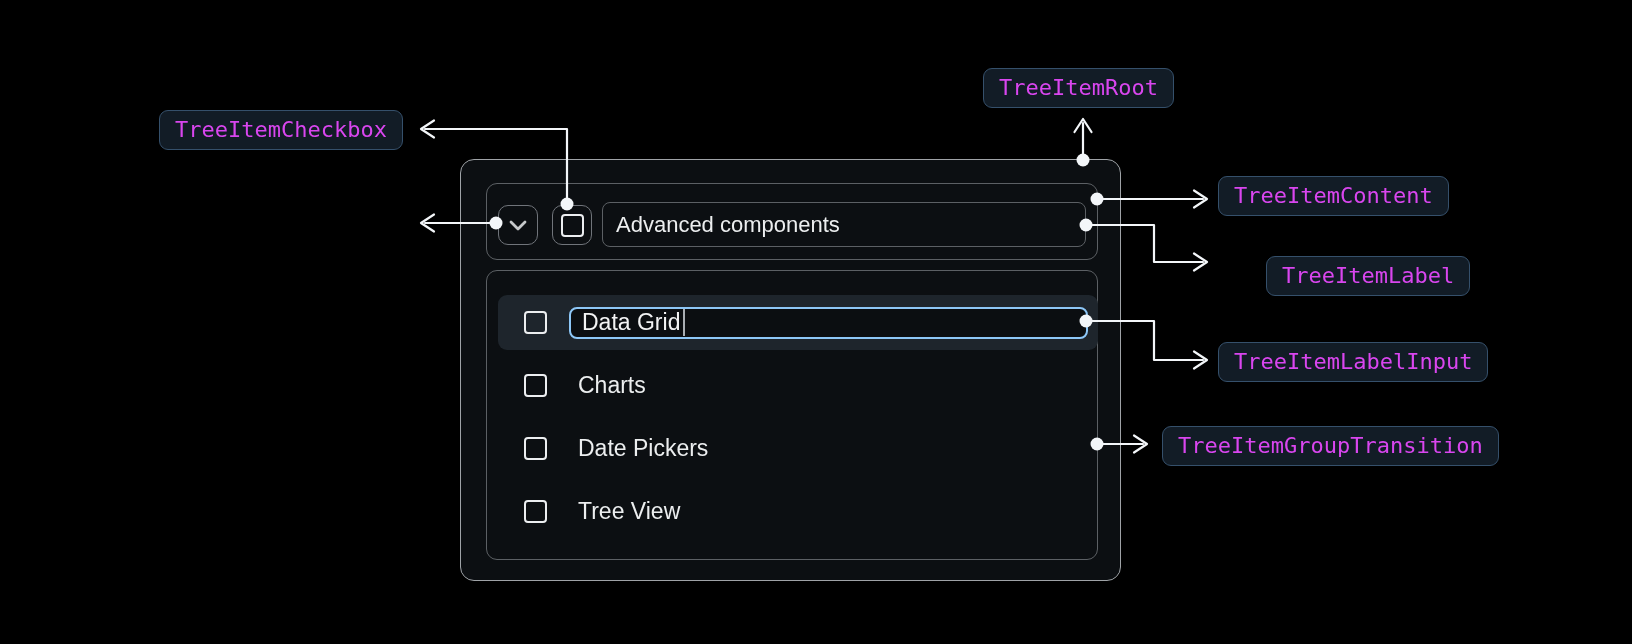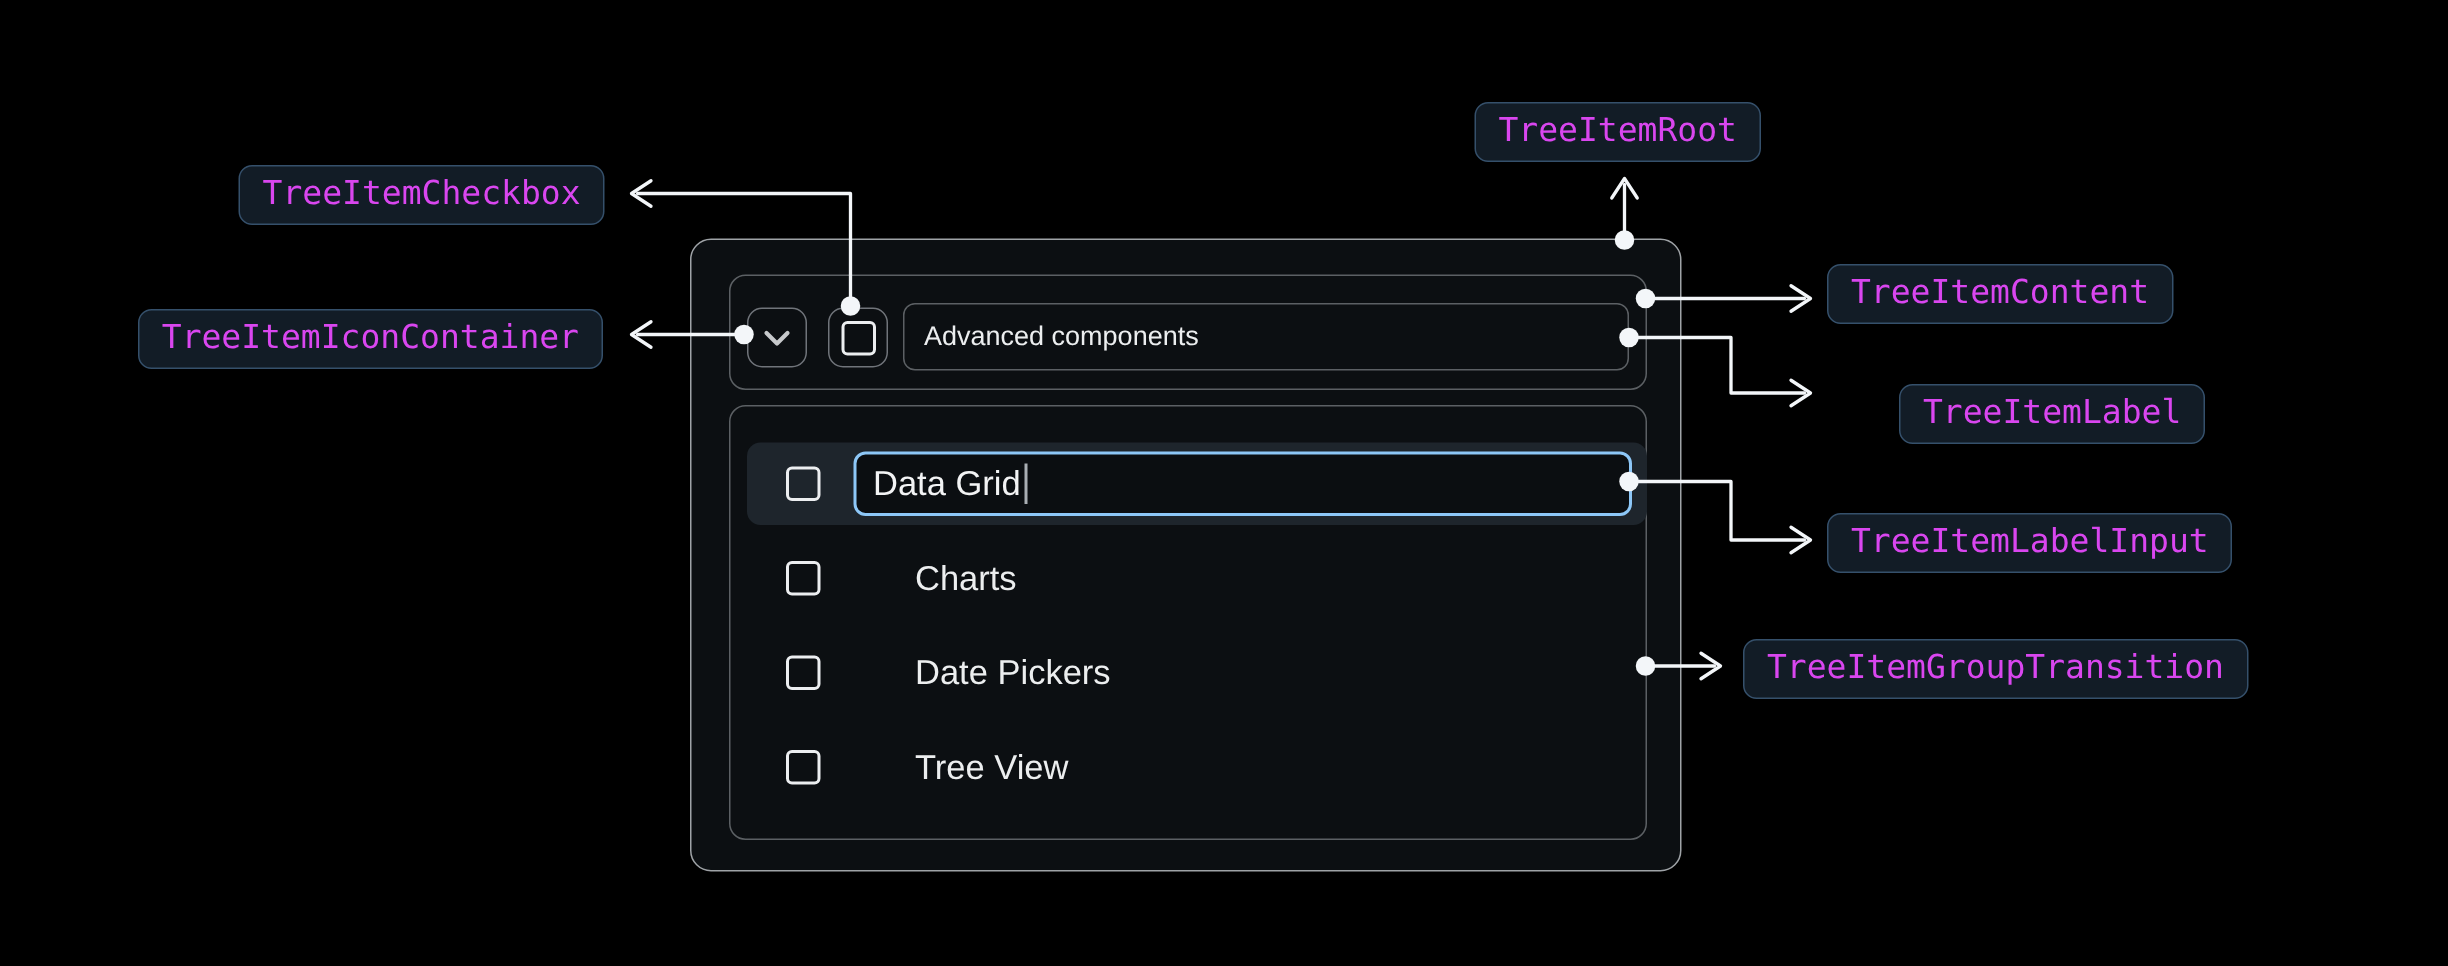--- a/index.html
+++ b/index.html
@@ -32,34 +32,34 @@
   .icon-btn{position:absolute;top:21px;width:40px;height:40px;
             border:1.4px solid #70747a;border-radius:10px;box-sizing:border-box;
             display:flex;align-items:center;justify-content:center;}
   .icon-btn.expand{left:11px;}
   .icon-btn.check{left:65px;}
   .cb{width:23px;height:23px;border:2.6px solid #eceef0;border-radius:4px;
       box-sizing:border-box;flex:none;}
   .label-box{position:absolute;left:115px;top:18px;right:11px;height:45px;
              border:1.4px solid #5c6064;border-radius:8px;box-sizing:border-box;
              display:flex;align-items:center;padding-left:13px;
-             color:#eceeef;font-size:18px;}
+             color:#eceeef;font-size:22px;}
   .group-box{position:absolute;left:25px;top:110px;width:612px;height:290px;
              border:1.4px solid #5c6064;border-radius:11px;box-sizing:border-box;}
   .editing-row{position:absolute;left:11px;top:24px;width:600px;height:55px;
                background:#1e252c;border-radius:9px;display:flex;align-items:center;
                box-sizing:border-box;}
   .editing-row .cb{margin-left:26px;}
-  .label-input{margin-left:22px;margin-right:10px;flex:1;height:43px;
+  .label-input{margin-left:22px;margin-right:10px;flex:1;height:32px;
                border:2px solid #8dc7f7;border-radius:8px;background:#0b0e11;
                box-sizing:border-box;display:flex;align-items:center;
                padding-left:11px;color:#f2f3f4;font-size:23px;}
   .caret{width:2px;height:27px;background:#a9aeb3;margin-left:3px;flex:none;}
   .item-row{position:absolute;left:11px;width:600px;height:48px;
-            display:flex;align-items:center;color:#eceeef;font-size:23px;gap:32px;}
+            display:flex;align-items:center;color:#eceeef;font-size:23px;}
   .item-row .cb{margin-left:26px;}
   .item-row .item-label{margin-left:31px;}
   .row-1{top:90px;}.row-2{top:153px;}.row-3{top:216px;text-align:right;}
 </style>
 </head>
 <body>
 
 <div class="canvas">
 
   <div class="root-box">
@@ -124,20 +124,19 @@
       <circle cx="496" cy="223" r="6.5"></circle>
       <circle cx="1083" cy="160" r="6.5"></circle>
       <circle cx="1097" cy="199" r="6.5"></circle>
       <circle cx="1086" cy="225" r="6.5"></circle>
       <circle cx="1086" cy="321" r="6.5"></circle>
       <circle cx="1097" cy="444" r="6.5"></circle>
     </g>
   </svg>
 
   <div class="badge badge-checkbox">TreeItemCheckbox</div>
-  <div class="badge badge-icon-container">TreeItemIconContainer</div>
   <div class="badge badge-root">TreeItemRoot</div>
   <div class="badge badge-content">TreeItemContent</div>
   <div class="badge badge-label">TreeItemLabel</div>
   <div class="badge badge-label-input">TreeItemLabelInput</div>
   <div class="badge badge-group-transition">TreeItemGroupTransition</div>
 
 </div>
 
 </body></html>

